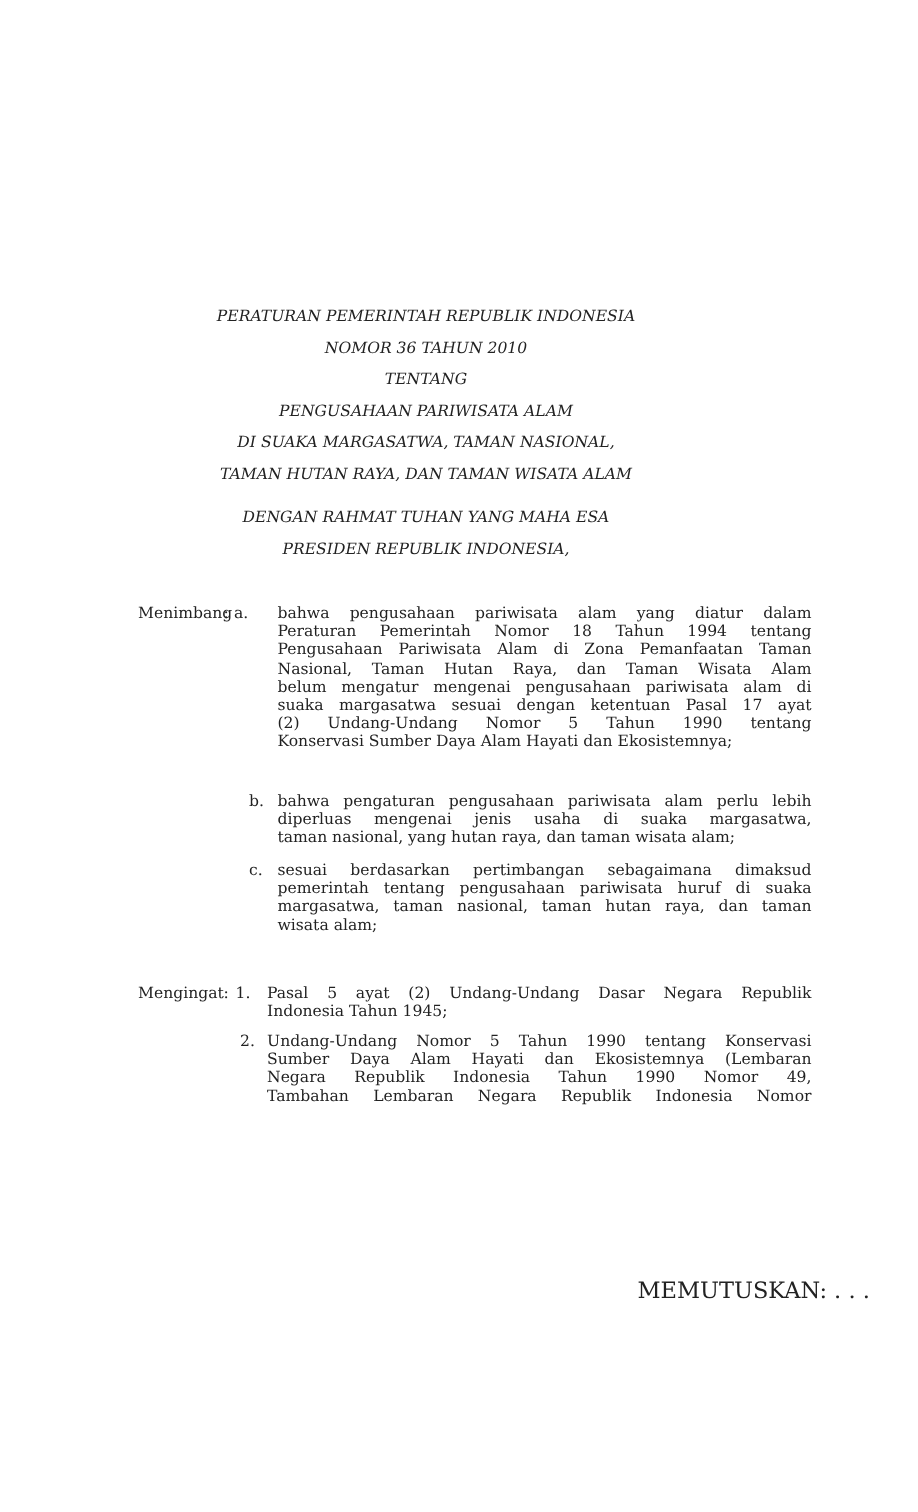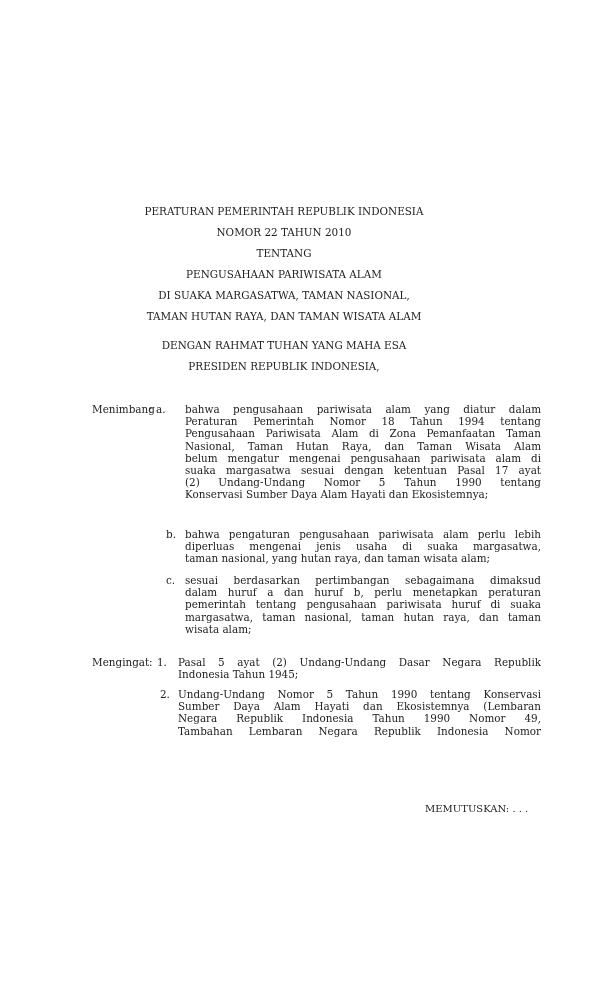--- a/index.html
+++ b/index.html
@@ -4,42 +4,42 @@
 <style>
   html, body { margin: 0; padding: 0; background: #ffffff; }
   body {
     width: 612px; height: 1008px; position: relative; overflow: hidden;
     font-family: "DejaVu Serif", "Liberation Serif", serif;
     color: #222222;
   }
   .page { position: absolute; left: 0; top: 0; width: 612px; height: 1008px; }
   .center-line {
     position: absolute; left: 0; width: 568px; text-align: center;
-    font-size: 10.4px; letter-spacing: 0;
+    font-size: 10.4px; letter-spacing: 0; font-style: italic;
   }
   .label {
     position: absolute; font-size: 10.4px; white-space: nowrap; margin-left: 20px;
   }
   .colon { position: absolute; font-size: 10.4px; }
   .marker { position: absolute; font-size: 10.4px; }
   .para {
     position: absolute; font-size: 10.4px; line-height: 12.2px;
     text-align: justify; text-align-last: left;
   }
   .para .ln { display: block; text-align: justify; text-align-last: justify; white-space: nowrap; height: 12.2px; }
   .para .ln.last { text-align-last: left; }
-  .right-line { position: absolute; font-size: 10px; white-space: nowrap; }
+  .right-line { position: absolute; font-size: 15px; white-space: nowrap; margin-top: 48px; }
 </style>
 </head>
 <body>
 
 <div class="page">
 
   <div class="center-line" style="top:205px">PERATURAN PEMERINTAH REPUBLIK INDONESIA</div>
-  <div class="center-line" style="top:226px">NOMOR 22 TAHUN 2010</div>
+  <div class="center-line" style="top:226px">NOMOR 36 TAHUN 2010</div>
   <div class="center-line" style="top:247px">TENTANG</div>
   <div class="center-line" style="top:268px">PENGUSAHAAN PARIWISATA ALAM</div>
   <div class="center-line" style="top:289px">DI SUAKA MARGASATWA, TAMAN NASIONAL,</div>
   <div class="center-line" style="top:310px">TAMAN HUTAN RAYA, DAN TAMAN WISATA ALAM</div>
 
   <div class="center-line" style="top:339px">DENGAN RAHMAT TUHAN YANG MAHA ESA</div>
   <div class="center-line" style="top:360px">PRESIDEN REPUBLIK INDONESIA,</div>
 
   <div class="label" style="left:72px; top:403px">Menimbang</div>
   <div class="colon" style="left:149px; top:403px">:</div>
@@ -59,21 +59,20 @@
   <div class="marker" style="left:166px; top:528px">b.</div>
   <div class="para" style="left:185px; top:528px; width:356px">
     <span class="ln">bahwa pengaturan pengusahaan pariwisata alam perlu lebih</span>
     <span class="ln">diperluas mengenai jenis usaha di suaka margasatwa,</span>
     <span class="ln last">taman nasional, yang hutan raya, dan taman wisata alam;</span>
   </div>
 
   <div class="marker" style="left:166px; top:574px">c.</div>
   <div class="para" style="left:185px; top:574px; width:356px">
     <span class="ln">sesuai berdasarkan pertimbangan sebagaimana dimaksud</span>
-    <span class="ln">dalam huruf a dan huruf b, perlu menetapkan peraturan</span>
     <span class="ln">pemerintah tentang pengusahaan pariwisata huruf di suaka</span>
     <span class="ln">margasatwa, taman nasional, taman hutan raya, dan taman</span>
     <span class="ln last">wisata alam;</span>
   </div>
 
   <div class="label" style="left:72px; top:656px">Mengingat</div>
   <div class="colon" style="left:149px; top:656px">:</div>
 
   <div class="marker" style="left:157px; top:656px">1.</div>
   <div class="para" style="left:178px; top:656px; width:363px">

